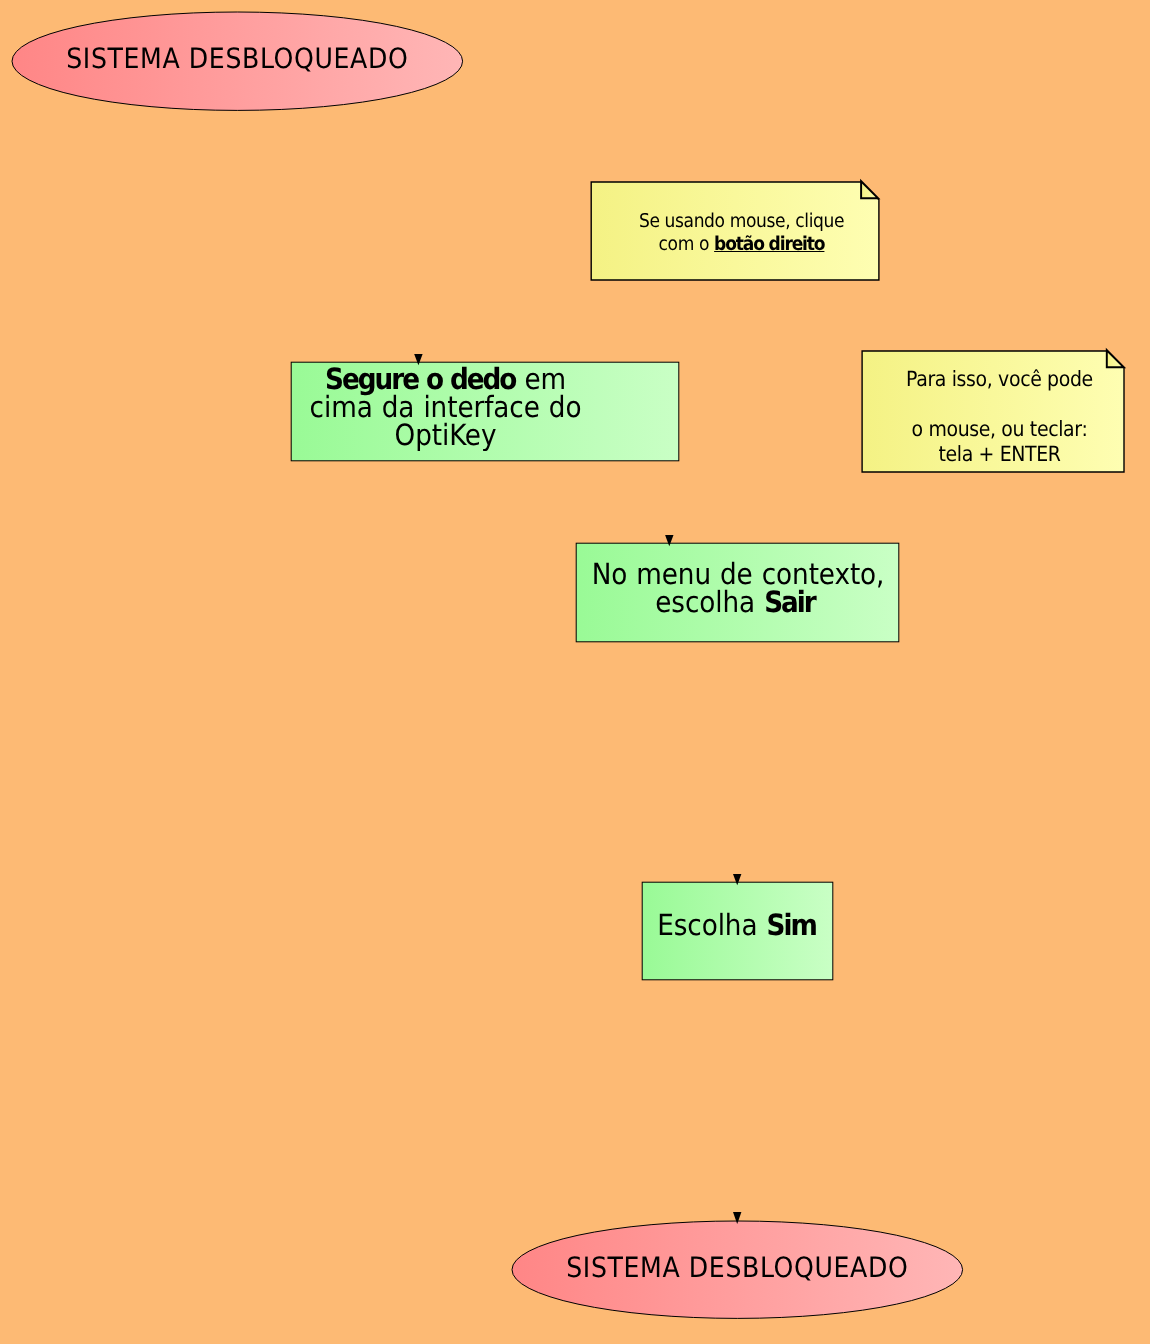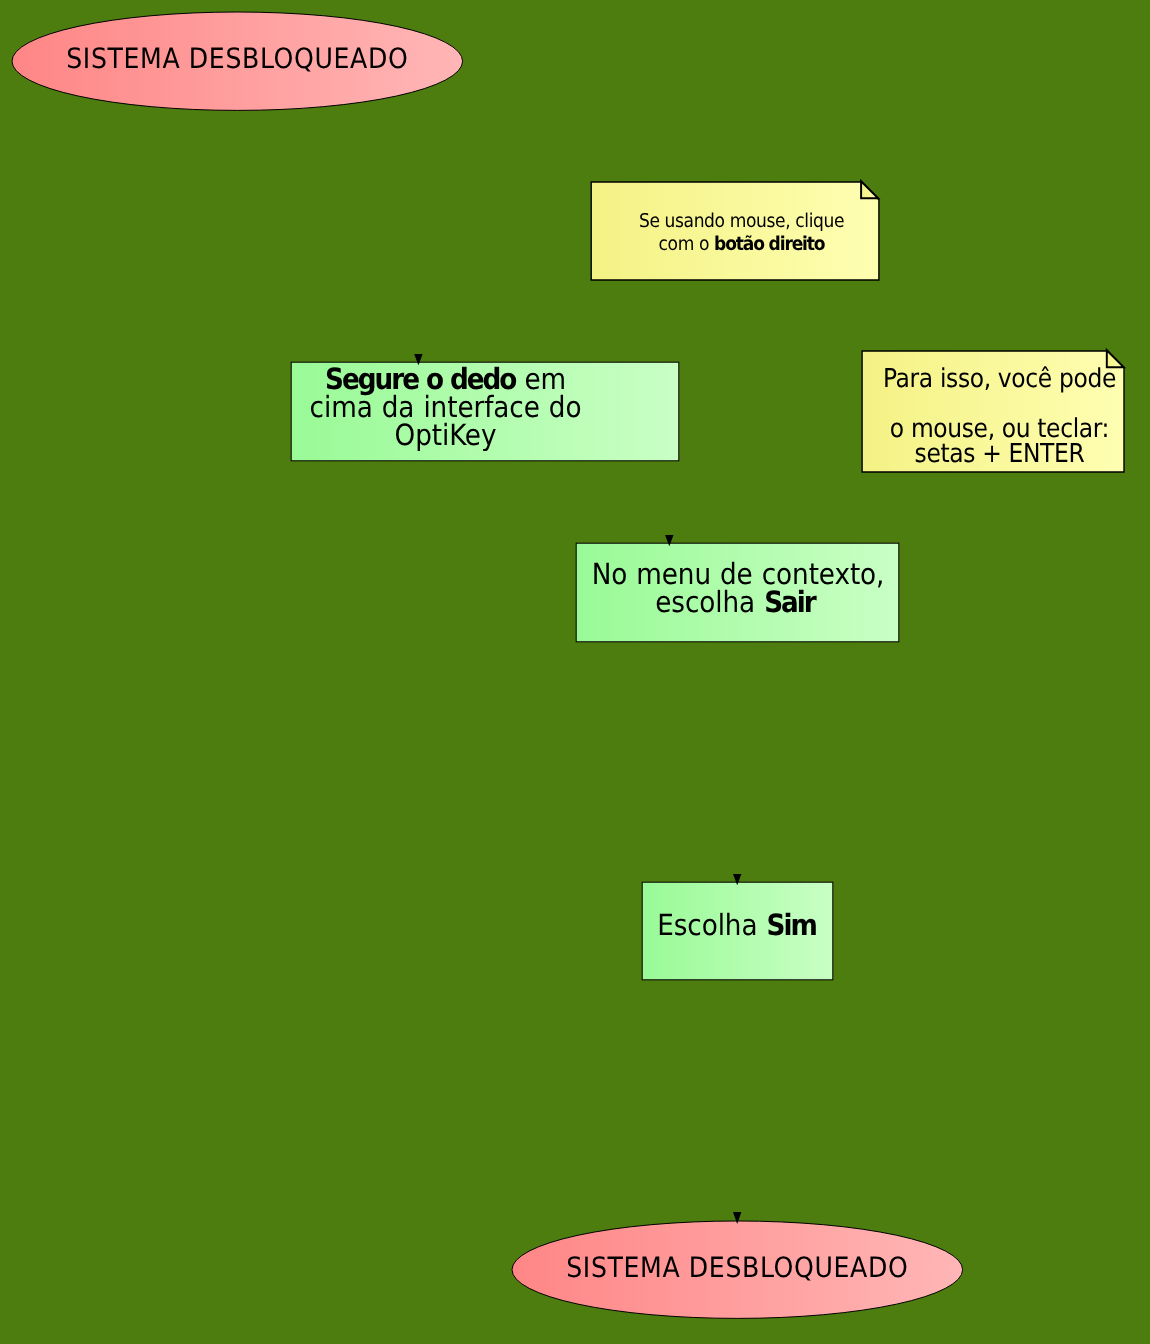--- a/index.html
+++ b/index.html
@@ -1,37 +1,37 @@
 <!DOCTYPE html>
 <html><head>
 <meta charset="utf-8">
 <title>Fluxograma — Como sair do OptiKey</title>
 <style>
   html,body{margin:0;padding:0;background:#000;}
   body{width:1150px;height:1344px;overflow:hidden;background:#000000;
        font-family:"DejaVu Sans",sans-serif;font-stretch:condensed;
        -webkit-font-smoothing:antialiased;text-rendering:geometricPrecision;}
-  #stage{position:relative;width:1150px;height:1344px;background:#4d7c0f;}
+  #stage{position:relative;width:1150px;height:1344px;background:#fdba74;}
   #shapes{position:absolute;left:0;top:0;width:1150px;height:1344px;}
 
   .lbl{position:absolute;box-sizing:border-box;display:flex;
        align-items:center;justify-content:center;text-align:center;
        color:#000000;font-family:"DejaVu Sans",sans-serif;font-stretch:condensed;
        transform:translateZ(0);}
   .lbl > span{display:block;width:100%;position:relative;}
 
   .t-term{font-size:28px;line-height:1;letter-spacing:0.62px;text-indent:0.62px;}
   .t-proc{font-size:29.2px;line-height:28.2px;letter-spacing:-0.08px;word-spacing:0.8px;}
   .t-proc b{letter-spacing:-2.0px;}
   .t-proc b.tail{margin-right:9px;}
   [data-name="label-step2"] b.tail{margin-right:6px;}
   .t-note{font-size:19px;line-height:22.2px;letter-spacing:-0.38px;}
   .t-note b{letter-spacing:-1.15px;}
-  .t-note b.tail{margin-right:0;}
-  .t-note2{font-size:26px;line-height:24.9px;letter-spacing:-0.35px;}
+  .t-note b.tail{margin-right:0;text-decoration:underline;}
+  .t-note2{font-size:21px;line-height:24.9px;letter-spacing:-0.35px;}
   b{font-weight:bold;}
 </style>
 </head>
 <body>
 
 <div id="stage" data-name="flowchart-canvas">
 
 <svg id="shapes" width="1150" height="1344" viewBox="0 0 1150 1344" data-name="flowchart-shapes">
   <defs>
     <linearGradient id="gTerm" x1="0" y1="0" x2="1" y2="0">
@@ -80,21 +80,21 @@
 
   <div class="lbl t-note" data-name="label-note-1" style="left:598px;top:184px;width:287px;height:97px;">
     <span data-name="note-1-text"><span data-name="note1-line1">Se usando mouse, clique</span><br><span data-name="note1-line2-plain">com o </span><b class="tail" data-name="note1-line2-bold">botão direito</b></span>
   </div>
 
   <div class="lbl t-proc" data-name="label-step1" style="left:291px;top:358px;width:309px;height:98px;">
     <span data-name="step1-text"><b data-name="step1-bold">Segure o dedo</b><span data-name="step1-rest"> em cima da interface do OptiKey</span></span>
   </div>
 
   <div class="lbl t-note2" data-name="label-note-2" style="left:869px;top:357px;width:261px;height:120px;">
-    <span data-name="note-2-text"><span data-name="note2-line1">Para isso, você pode</span><br><br><span data-name="note2-line3">o mouse, ou teclar:</span><br><span data-name="note2-line4">setas + ENTER</span></span>
+    <span data-name="note-2-text"><span data-name="note2-line1">Para isso, você pode</span><br><br><span data-name="note2-line3">o mouse, ou teclar:</span><br><span data-name="note2-line4">tela + ENTER</span></span>
   </div>
 
   <div class="lbl t-proc" data-name="label-step3" style="left:646px;top:877px;width:190px;height:97px;">
     <span data-name="step3-text"><span data-name="step3-plain">Escolha </span><b class="tail" data-name="step3-bold">Sim</b></span>
   </div>
 
   <div class="lbl t-proc" data-name="label-step2" style="left:577px;top:539px;width:322px;height:98px;">
     <span data-name="step2-text"><span data-name="step2-plain">No menu de contexto, escolha </span><b class="tail" data-name="step2-bold">Sair</b></span>
   </div>
 

